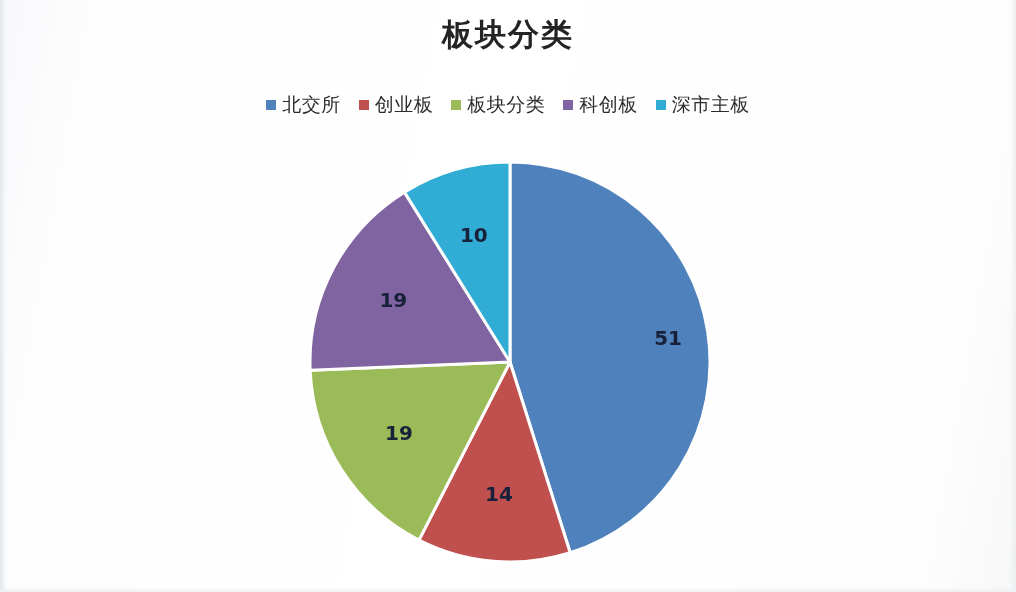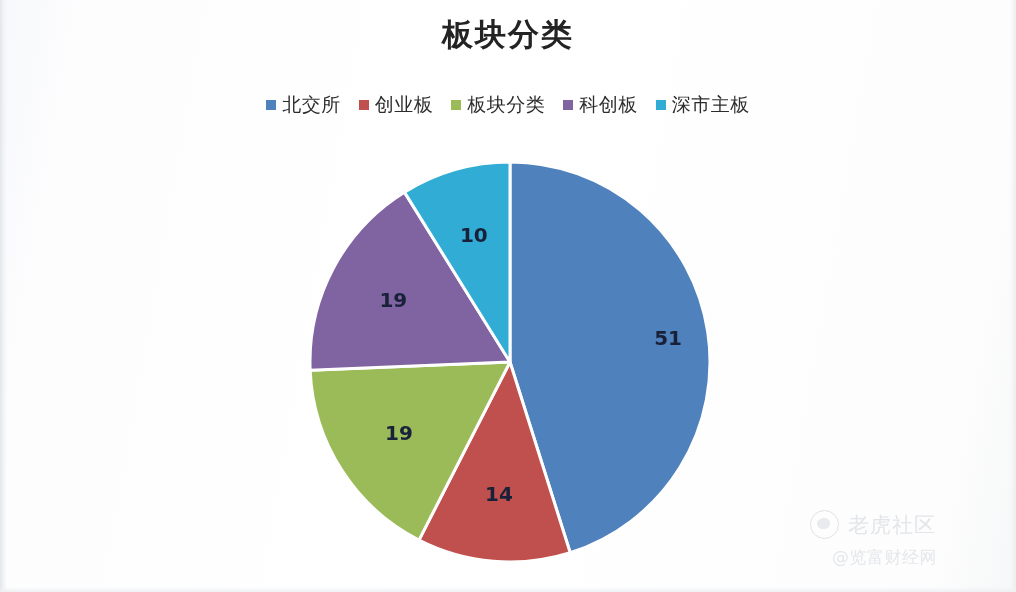--- a/index.html
+++ b/index.html
@@ -203,21 +203,14 @@
       <g id="pie-labels">
           <text class="slice-label" x="364.1" y="188.6" text-anchor="middle">51</text>
           <text class="slice-label" x="195.0" y="344.5" text-anchor="middle">14</text>
           <text class="slice-label" x="94.9" y="284.2" text-anchor="middle">19</text>
           <text class="slice-label" x="89.3" y="151.3" text-anchor="middle">19</text>
           <text class="slice-label" x="169.8" y="86.1" text-anchor="middle">10</text>
         </g>
     </svg>
   </div>
 
-  <div id="watermark">
-    <div id="wm-brand">
-      <div id="wm-logo"></div>
-      <div id="wm-brand-text">老虎社区</div>
-    </div>
-    <div id="wm-source">@览富财经网</div>
-  </div>
 
 </div>
 
 </body></html>

